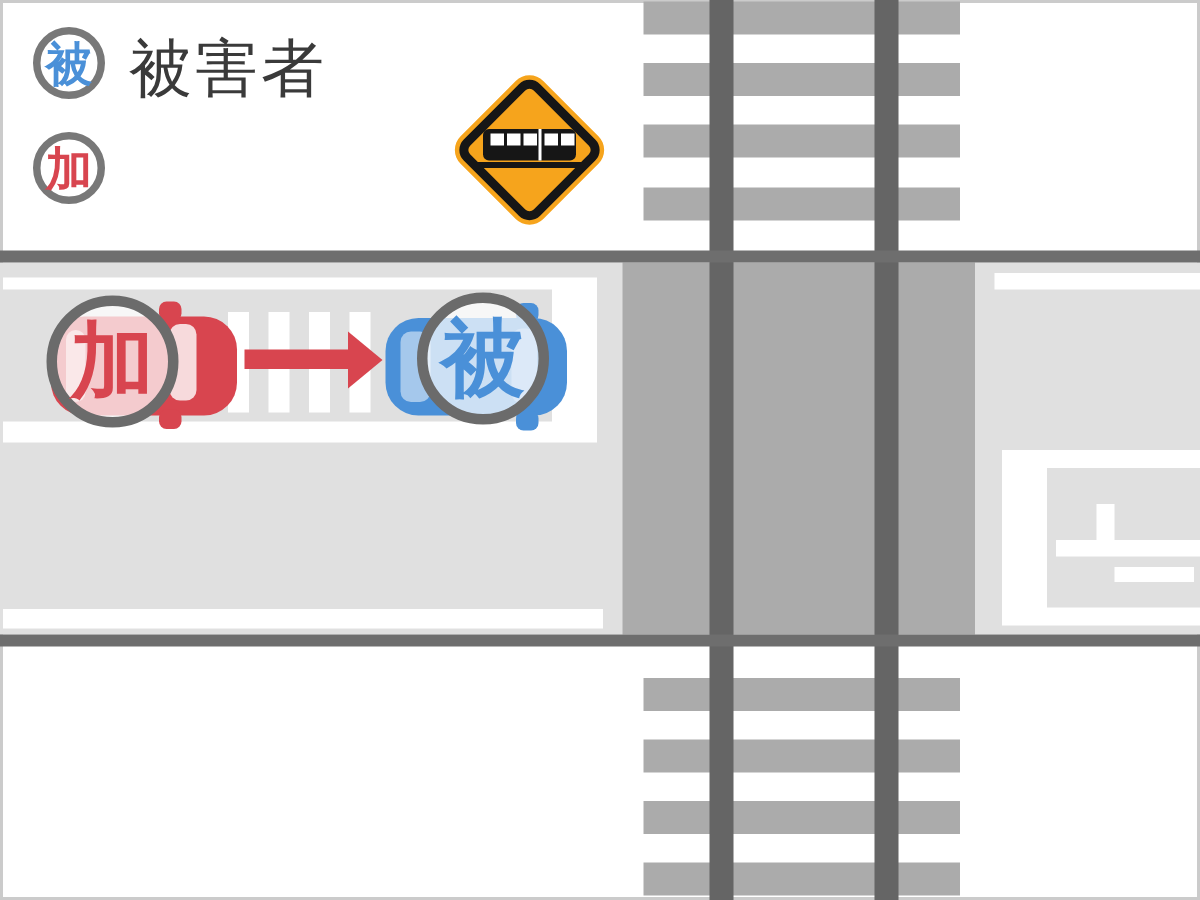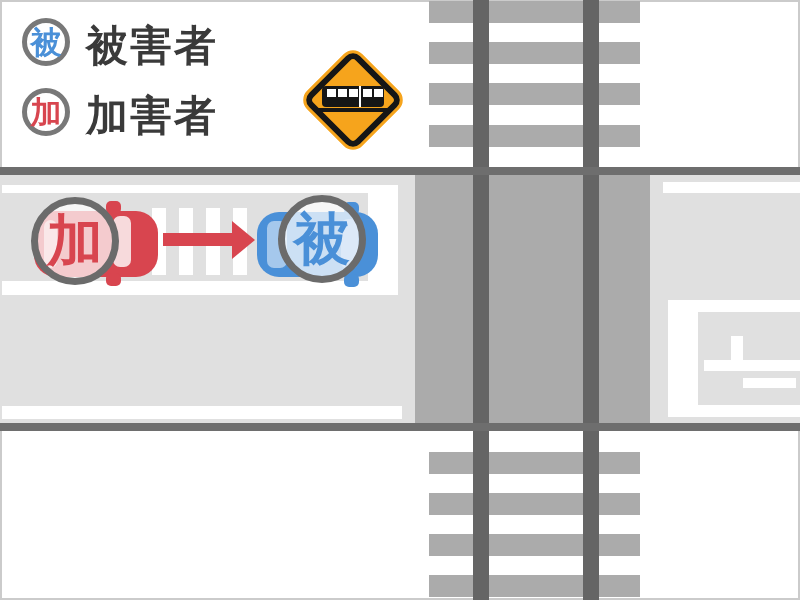--- a/index.html
+++ b/index.html
@@ -66,21 +66,21 @@
   .mag-perp{left:31px;top:197px;color:#d8454f;}
   .mag-victim{left:278px;top:195px;color:#4a90d8;}
 
   
   .legend-circle{position:absolute;left:22px;width:48px;height:48px;box-sizing:border-box;
     border:5px solid #787878;border-radius:50%;background:#fff;
     display:flex;align-items:center;justify-content:center;
     font-size:31px;font-weight:bold;line-height:1;}
   .lc1{top:18px;color:#4a90d8;}
   .lc2{top:88px;color:#d8454f;}
-  .legend-label{position:absolute;left:86px;font-size:42px;font-weight:bold;
+  .legend-label{position:absolute;left:86px;font-size:42px;font-weight:normal;
     color:#3a3a3a;letter-spacing:2px;line-height:1;white-space:nowrap;}
   .ll1{top:25px}.ll2{top:95px}
 
   
   .sign-diamond{left:317px;top:64px;width:72px;height:72px;box-sizing:border-box;
     background:#f6a41c;border:6px solid #161616;border-radius:10px;
     transform:rotate(45deg);box-shadow:0 0 0 3px #f6a41c;}
   .train-body{left:322px;top:86px;width:62px;height:21px;background:#161616;border-radius:4px;}
   .train-window{position:absolute;top:89px;width:9px;height:8px;background:#ffffff;}
   .tw1{left:327px}.tw2{left:338px}.tw3{left:349px}.tw4{left:363px}.tw5{left:374px}
@@ -148,21 +148,20 @@
     <span>被</span>
   </div>
 
   <div class="legend-circle lc1">
     <span>被</span>
   </div>
   <div class="legend-label ll1">被害者</div>
   <div class="legend-circle lc2">
     <span>加</span>
   </div>
-  <div class="legend-label ll2">加害者</div>
 
   <div class="abs sign-diamond"></div>
   <div class="abs train-body"></div>
   <div class="train-window tw1"></div>
   <div class="train-window tw2"></div>
   <div class="train-window tw3"></div>
   <div class="train-window tw4"></div>
   <div class="train-window tw5"></div>
   <div class="abs train-divider"></div>
   <div class="abs train-ground"></div>

